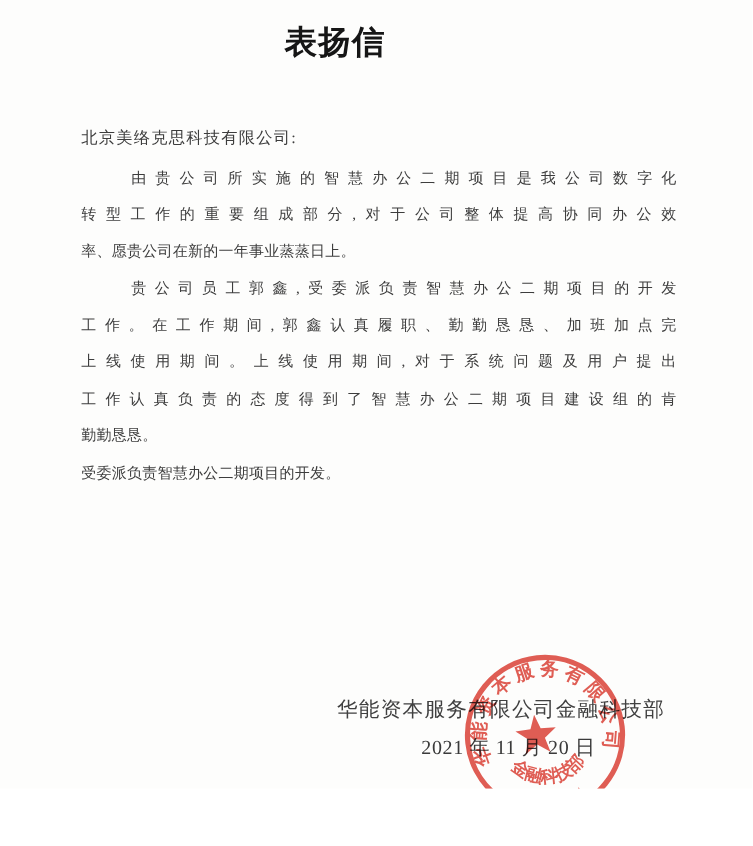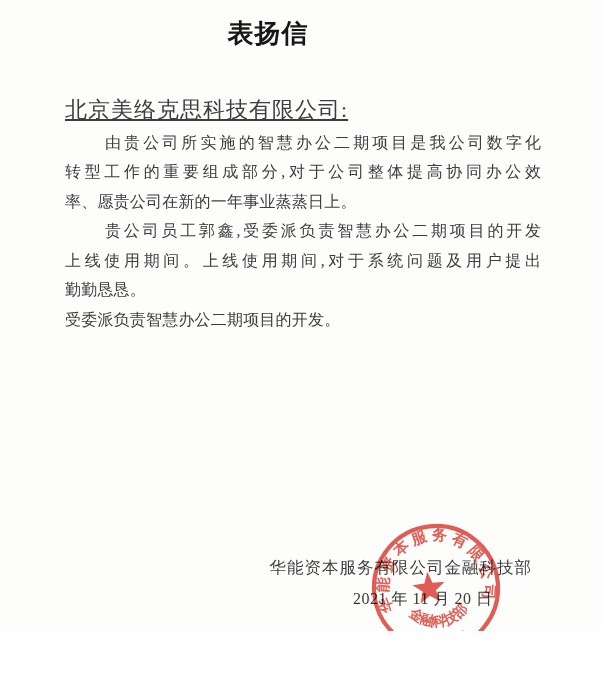--- a/index.html
+++ b/index.html
@@ -25,34 +25,33 @@
     color: #161616;
     font-family: "Liberation Sans", sans-serif;
   }
   .salutation {
     position: absolute;
     top: 95px;
     left: 65px;
     width: 476px;
     height: 30px;
     line-height: 30px;
-    font-size: 22px;
+    font-size: 13px;
     letter-spacing: 1px;
-    text-decoration: underline;
   }
   .body-block {
     position: absolute;
     top: 128px;
     left: 65px;
     width: 476px;
   }
   .line {
     height: 29.45px;
     line-height: 29.45px;
-    font-size: 16px;
+    font-size: 12px;
     white-space: nowrap;
     letter-spacing: 0.2px;
   }
   .line.fill {
     white-space: normal;
     text-align: justify;
     text-align-last: justify;
     text-justify: inter-character;
     letter-spacing: 0;
   }
@@ -63,21 +62,21 @@
     right: 70px;
     height: 24px;
     line-height: 24px;
     font-size: 16.5px;
     letter-spacing: 1px;
     color: #404040;
   }
   .date {
     position: absolute;
     top: 588px;
-    left: 353px;
+    left: 337px;
     height: 22px;
     line-height: 22px;
     font-size: 16px;
     letter-spacing: 0.5px;
     color: #3a3a3a;
   }
   .stamp {
     position: absolute;
     left: 368px;
     top: 520px;
@@ -97,21 +96,23 @@
 
   <h1 class="title">表扬信</h1>
 
   <div class="salutation">北京美络克思科技有限公司:</div>
 
   <div class="body-block">
       <div class="line fill indent">由贵公司所实施的智慧办公二期项目是我公司数字化</div>
       <div class="line fill">转型工作的重要组成部分,对于公司整体提高协同办公效</div>
       <div class="line">率、愿贵公司在新的一年事业蒸蒸日上。</div>
       <div class="line fill indent">贵公司员工郭鑫,受委派负责智慧办公二期项目的开发</div>
+      <div class="line fill">工作。在工作期间,郭鑫认真履职、勤勤恳恳、加班加点完</div>
       <div class="line fill">上线使用期间。上线使用期间,对于系统问题及用户提出</div>
+      <div class="line fill">工作认真负责的态度得到了智慧办公二期项目建设组的肯</div>
       <div class="line">勤勤恳恳。</div>
       <div class="line">受委派负责智慧办公二期项目的开发。</div>
     </div>
 
   <div class="signature">华能资本服务有限公司金融科技部</div>
 
   <div class="date">2021 年 11 月 20 日</div>
 
   <div class="stamp" style="color: rgb(220, 66, 55);">
     <svg viewBox="0 0 136 136" xmlns="http://www.w3.org/2000/svg">

